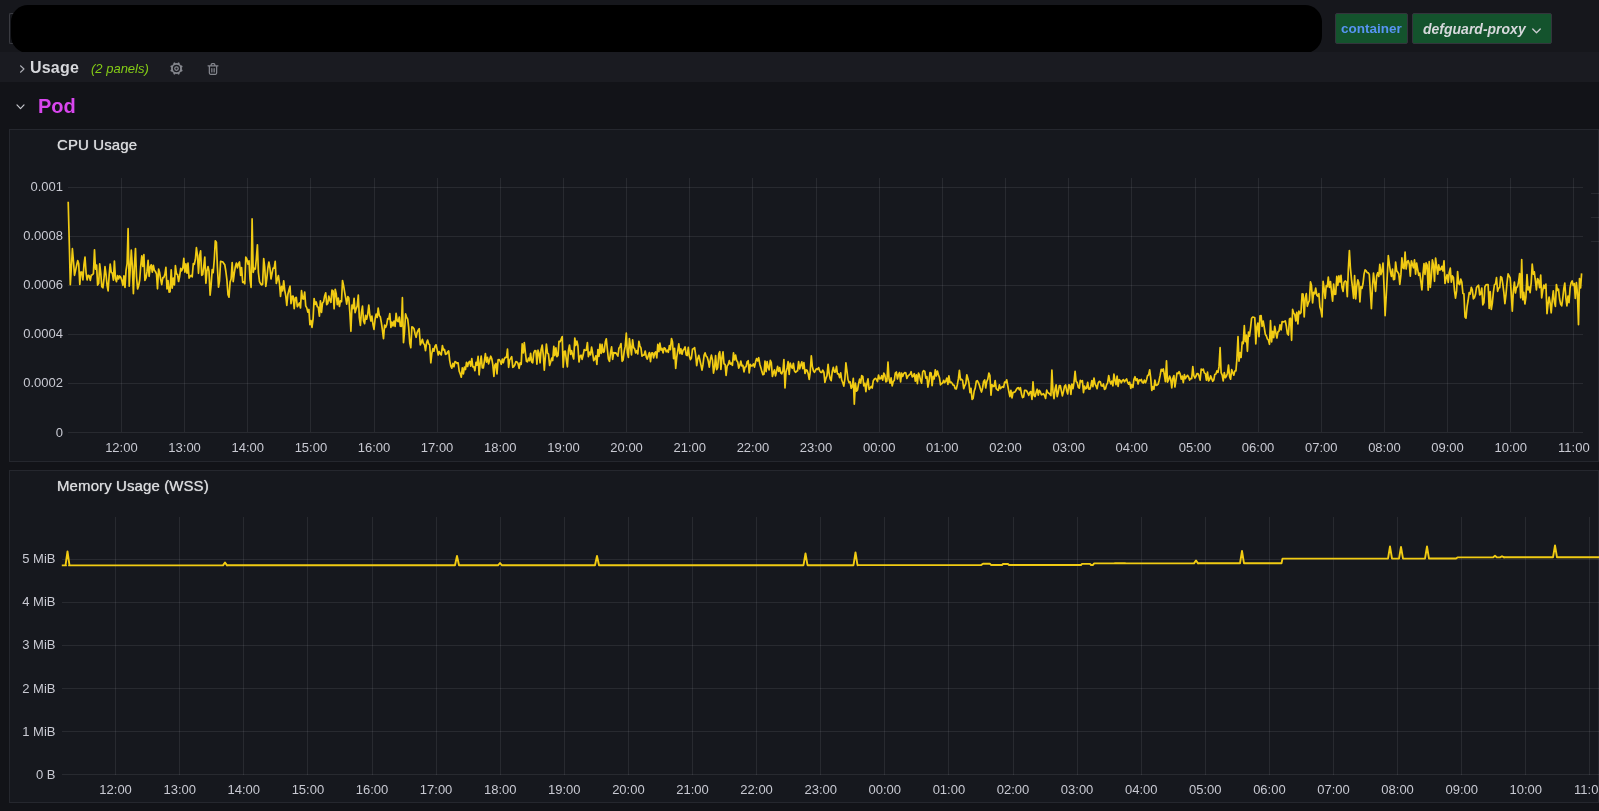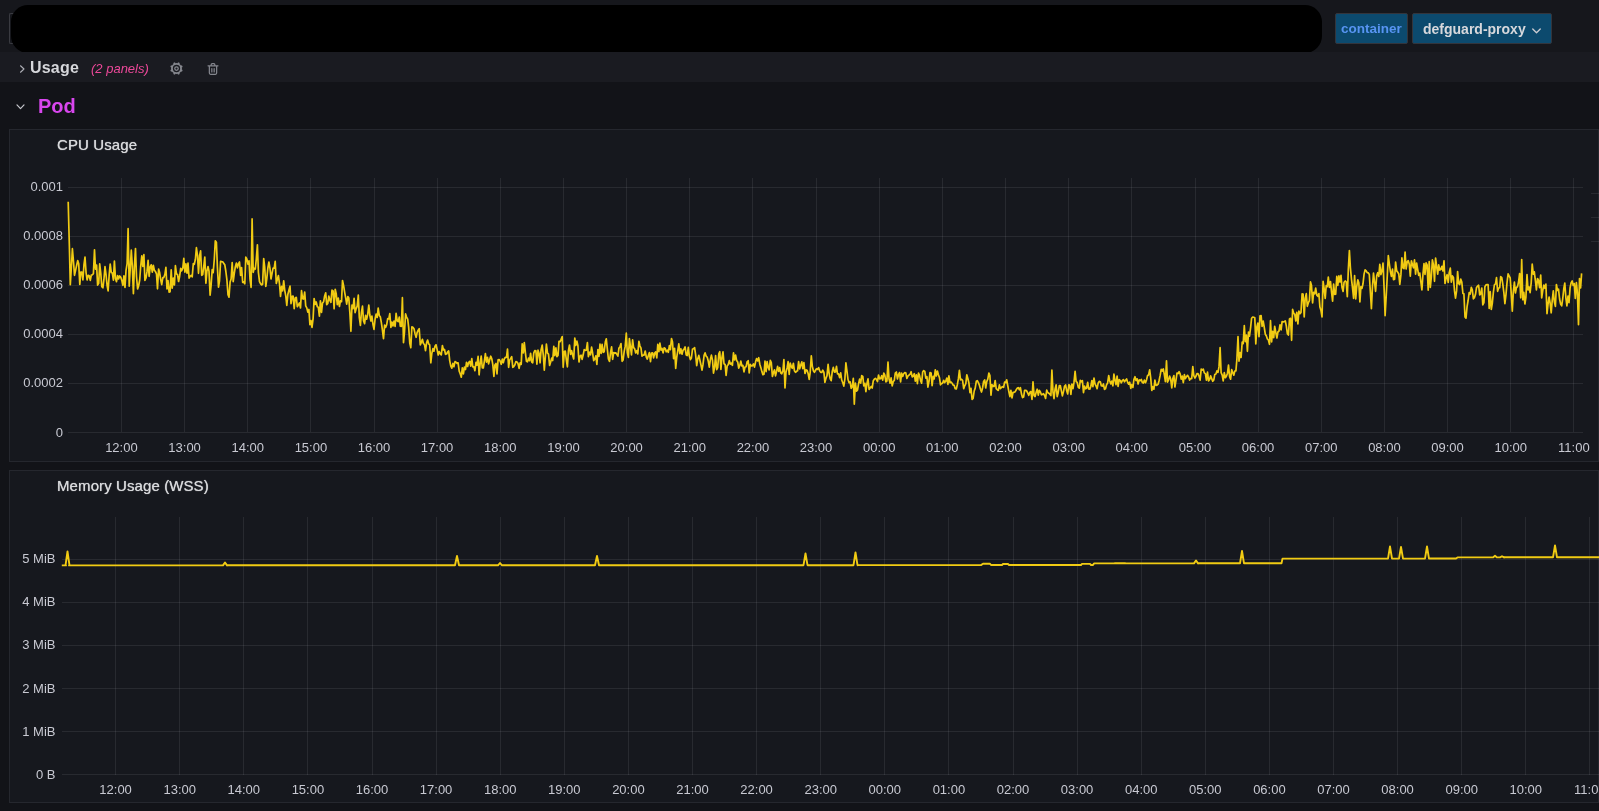--- a/index.html
+++ b/index.html
@@ -1,23 +1,23 @@
 <!DOCTYPE html>
 <html><head><meta charset="utf-8"><style>
 *{margin:0;padding:0;box-sizing:border-box;-webkit-font-smoothing:antialiased;}
 body{width:1599px;height:811px;background:#121318;overflow:hidden;position:relative;font-family:"Liberation Sans",sans-serif;will-change:transform;}
 .topbar{position:absolute;left:0;top:0;width:1599px;height:52px;background:#16171c;}
 .pill{position:absolute;left:11px;top:5px;width:1311px;height:48px;background:#000;border-radius:17px;}
 .stubinput{position:absolute;left:9px;top:13px;width:5px;height:31px;border:1px solid #3a3b41;border-right:none;border-radius:2px 0 0 2px;}
-.btn{position:absolute;top:13px;height:31px;border:1px solid #33353c;border-radius:2px;background:#0c4a6e;display:flex;align-items:center;justify-content:center;}
+.btn{position:absolute;top:13px;height:31px;border:1px solid #33353c;border-radius:2px;background:#14532d;display:flex;align-items:center;justify-content:center;}
 .btn1{left:1335px;width:73px;color:#5794f2;font-size:13.5px;font-weight:600;}
-.btn2{left:1412px;width:140px;color:#d7d8dc;font-weight:600;justify-content:flex-start;padding-left:10px;font-size:14px;}
+.btn2{left:1412px;width:140px;color:#d7d8dc;font-weight:600;justify-content:flex-start;padding-left:10px;font-size:14px;font-style:italic;}
 .strip{position:absolute;left:0;top:52px;width:1599px;height:30px;background:#1a1b21;}
 .dtitle{position:absolute;left:30px;top:59px;font-size:16px;font-weight:700;color:#d6d7db;letter-spacing:0.2px;}
-.dcount{position:absolute;left:91px;top:61px;font-size:13px;font-style:italic;color:#ec4899;}
+.dcount{position:absolute;left:91px;top:61px;font-size:13px;font-style:italic;color:#84cc16;}
 .pod{position:absolute;left:30px;top:95px;font-size:20px;font-weight:700;color:#d946ef;margin-left:8px;}
 .panel{position:absolute;left:9px;width:1590px;height:333px;background:#16181e;border:1px solid #25272e;}
 .ptitle{position:absolute;left:9px;top:6px;font-size:15px;font-weight:400;text-shadow:0 0 0.9px currentColor;color:#d8d9dc;letter-spacing:0.1px;margin-left:38px;}
 </style></head><body>
 <div class="topbar"></div>
 <div class="stubinput"></div>
 <div class="pill"></div>
 <div class="btn btn1">container</div>
 <div class="btn btn2">defguard-proxy<svg width="15" height="15" viewBox="0 0 24 24" style="position:absolute;right:7px;top:9px;" fill="none" stroke="#c9cad0" stroke-width="2.2" stroke-linecap="round" stroke-linejoin="round">
       <path d="M6 9.5 L12 15.5 L18 9.5"></path>

